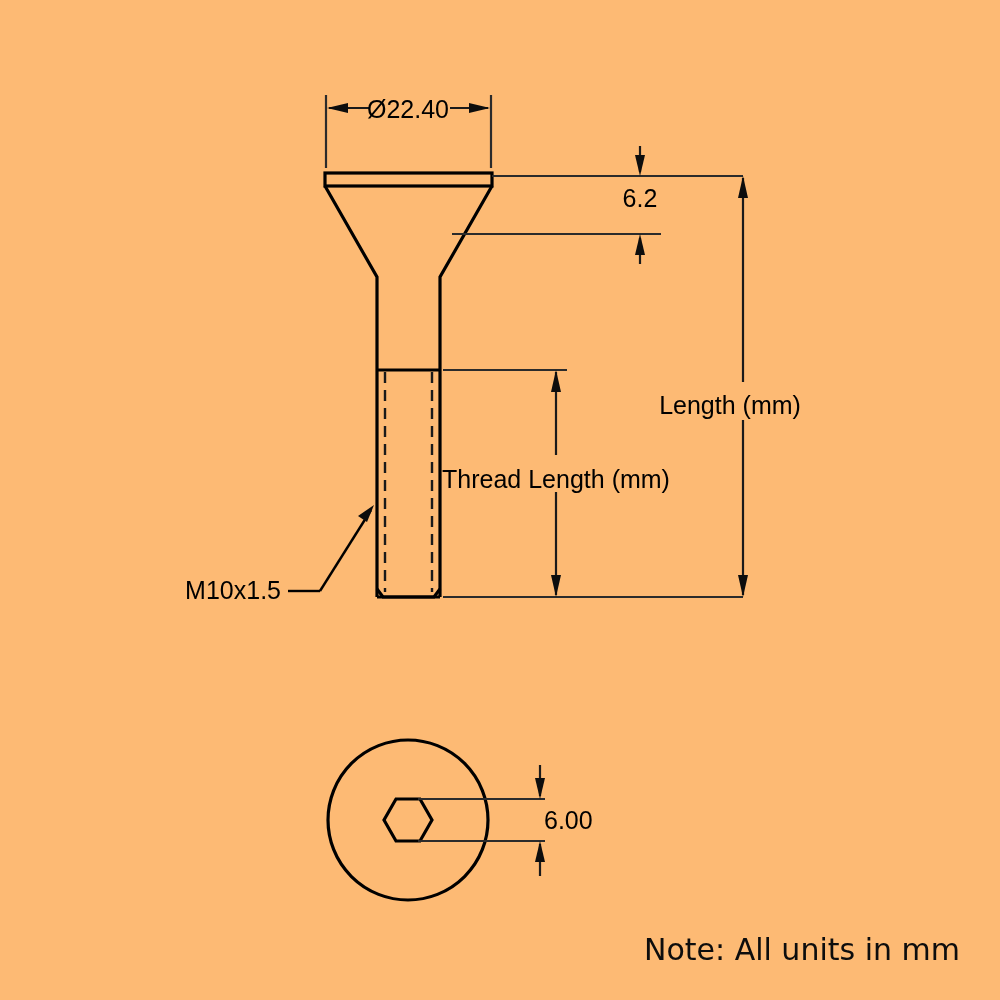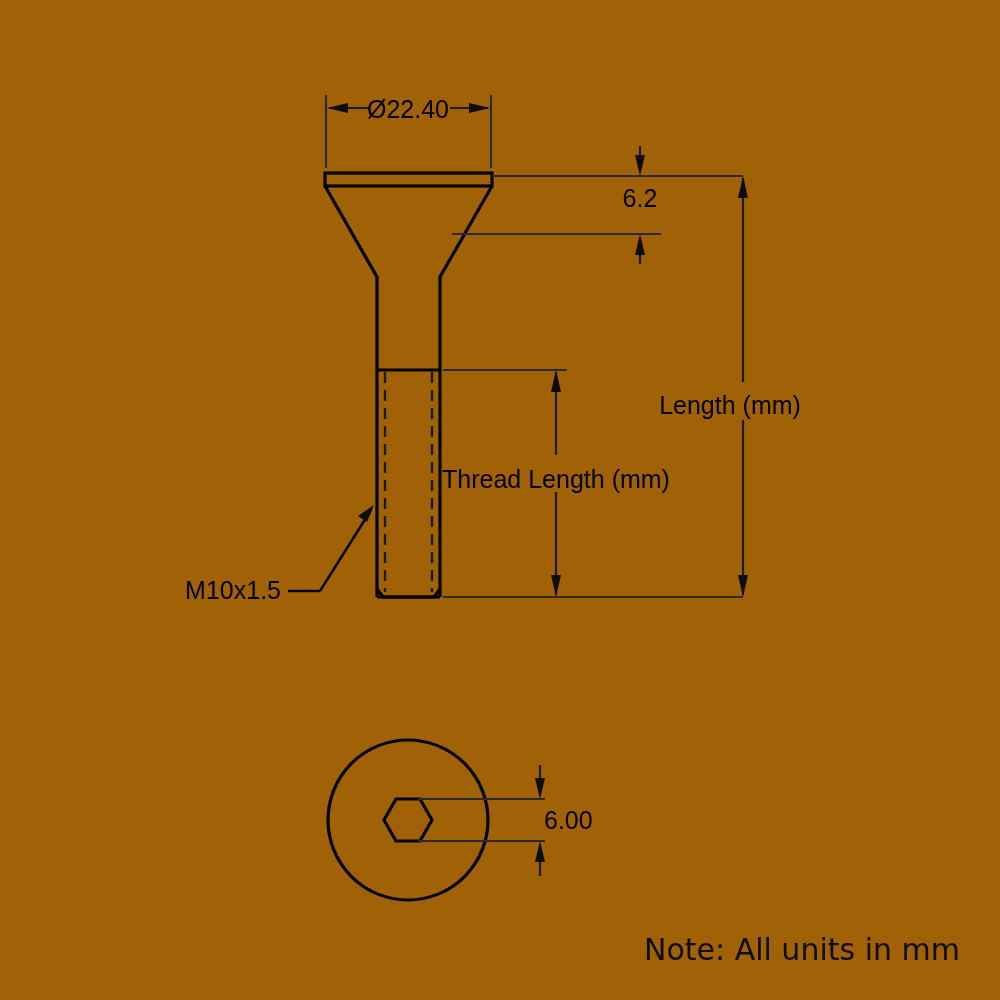--- a/index.html
+++ b/index.html
@@ -5,21 +5,21 @@
 <style>
   html, body {
     margin: 0;
     padding: 0;
     background: #ffffff;
   }
   #drawing-root {
     position: relative;
     width: 1000px;
     height: 1000px;
-    background: #a16207;
+    background: #fdba74;
     overflow: hidden;
     font-family: "Liberation Sans", sans-serif;
   }
   svg#tech-drawing {
     display: block;
     width: 1000px;
     height: 1000px;
   }
   .dim-text {
     font-family: "Liberation Sans", sans-serif;

